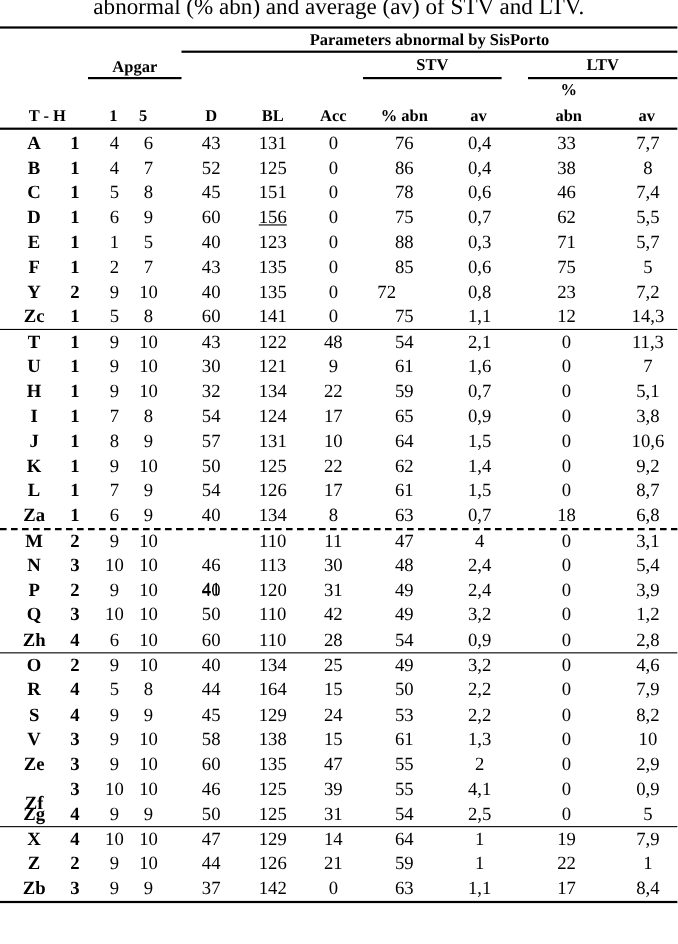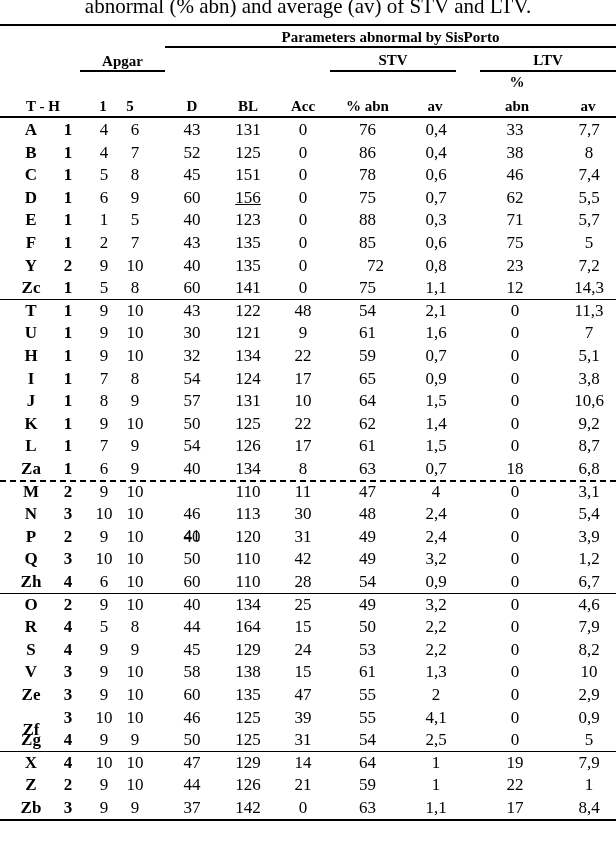--- a/index.html
+++ b/index.html
@@ -129,21 +129,21 @@
       <span class="cell" style="left: 568px; width: 42px;">5</span>
     </div>
     <div class="row" style="top: 254.6px;">
       <span class="cell b" style="left: 18px; width: 26px;">Y</span>
       <span class="cell b" style="left: 60px; width: 16px;">2</span>
       <span class="cell" style="left: 92px; width: 24px;">9</span>
       <span class="cell" style="left: 122px; width: 26px;">10</span>
       <span class="cell" style="left: 178px; width: 28px;">40</span>
       <span class="cell" style="left: 228px; width: 40px;">135</span>
       <span class="cell" style="left: 285px; width: 36px;">0</span>
-      <span class="cell" style="left: 348px; width: 55px;">72</span>
+      <span class="cell" style="left: 324px; width: 55px;">72</span>
       <span class="cell" style="left: 418px; width: 36px;">0,8</span>
       <span class="cell" style="left: 490px; width: 50px;">23</span>
       <span class="cell" style="left: 568px; width: 42px;">7,2</span>
     </div>
     <div class="row" style="top: 277.2px;">
       <span class="cell b" style="left: 18px; width: 26px;">Zc</span>
       <span class="cell b" style="left: 60px; width: 16px;">1</span>
       <span class="cell" style="left: 92px; width: 24px;">5</span>
       <span class="cell" style="left: 122px; width: 26px;">8</span>
       <span class="cell" style="left: 178px; width: 28px;">60</span>
@@ -316,21 +316,21 @@
       <span class="cell b" style="left: 18px; width: 26px;">Zh</span>
       <span class="cell b" style="left: 60px; width: 16px;">4</span>
       <span class="cell" style="left: 92px; width: 24px;">6</span>
       <span class="cell" style="left: 122px; width: 26px;">10</span>
       <span class="cell" style="left: 178px; width: 28px;">60</span>
       <span class="cell" style="left: 228px; width: 40px;">110</span>
       <span class="cell" style="left: 285px; width: 36px;">28</span>
       <span class="cell" style="left: 340px; width: 55px;">54</span>
       <span class="cell" style="left: 418px; width: 36px;">0,9</span>
       <span class="cell" style="left: 490px; width: 50px;">0</span>
-      <span class="cell" style="left: 568px; width: 42px;">6,7</span>
+      <span class="cell" style="left: 568px; width: 42px;">2,8</span>
     </div>
     <div class="hline thin" style="top: 592.6px; left: 0px; width: 616px;"></div>
     <div class="row" style="top: 593.6px;">
       <span class="cell b" style="left: 18px; width: 26px;">O</span>
       <span class="cell b" style="left: 60px; width: 16px;">2</span>
       <span class="cell" style="left: 92px; width: 24px;">9</span>
       <span class="cell" style="left: 122px; width: 26px;">10</span>
       <span class="cell" style="left: 178px; width: 28px;">40</span>
       <span class="cell" style="left: 228px; width: 40px;">134</span>
       <span class="cell" style="left: 285px; width: 36px;">25</span>

